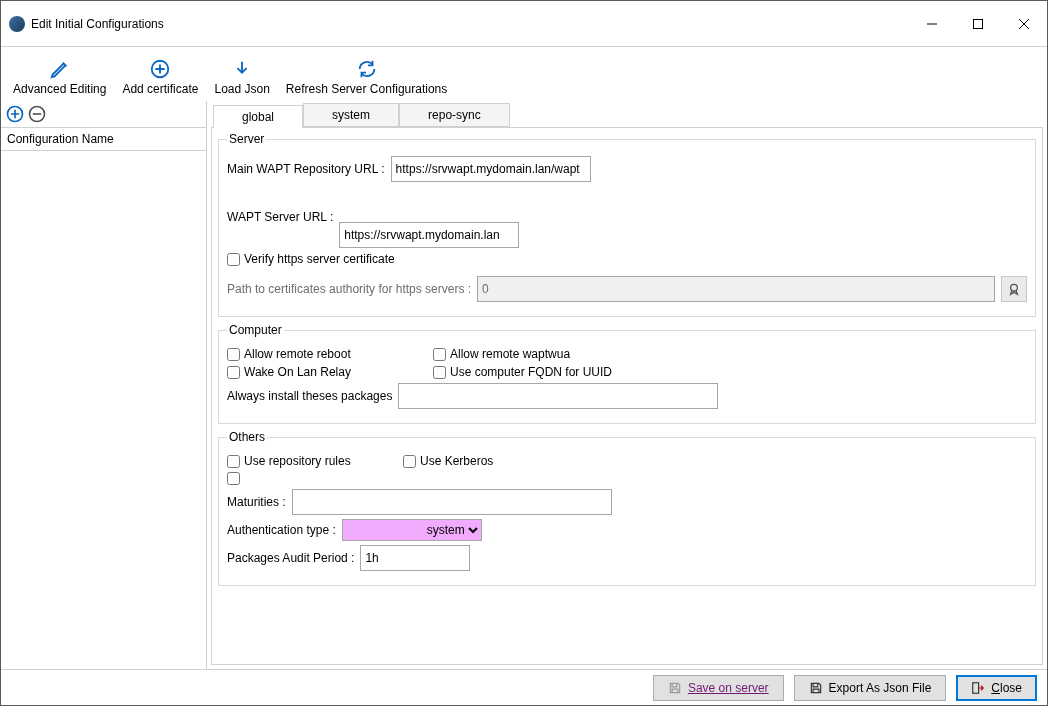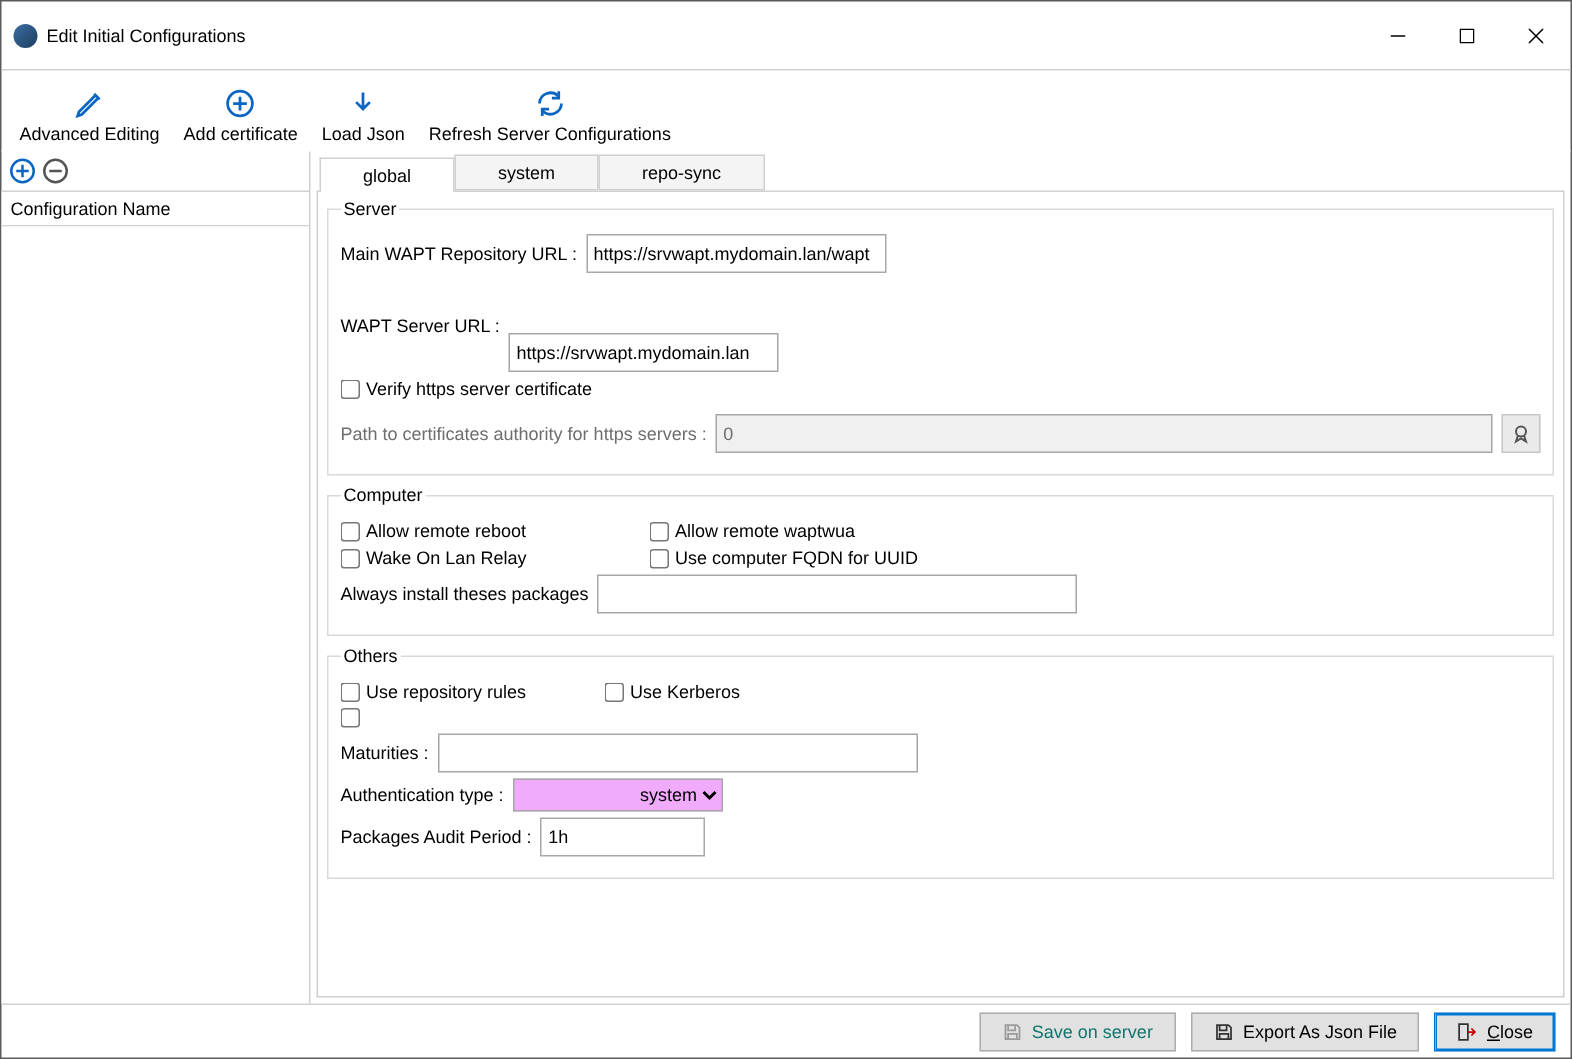--- a/index.html
+++ b/index.html
@@ -38,21 +38,21 @@
   .grey { color:#6d6d6d; }
   .iconbtn { width:26px; height:26px; border:1px solid #c7c7c7; background:#eaeaea; display:flex; align-items:center; justify-content:center; }
   .rightcol { width:200px; display:flex; flex-direction:column; padding:0 4px; }
   .rightcol .caption { padding:2px 0 2px 2px; }
   .propsbox { flex:1; border:1px solid #d0d0d0; background:#fff; min-height:0; position:relative; }
   .propsbox .vscroll { position:absolute; right:0; top:0; bottom:0; width:17px; background:#f0f0f0; border-left:1px solid #e3e3e3; }
   .hscroll { height:17px; border:1px solid #e7e7e7; border-top:none; background:#f0f0f0; display:flex; align-items:center; justify-content:space-between; padding:0 2px; color:#8a8a8a; }
   .certbox { height:130px; border:1px solid #d0d0d0; background:#fff; padding:4px 6px; margin-top:2px; }
   .footer { height:36px; border-top:1px solid #d0d0d0; display:flex; align-items:center; justify-content:flex-end; gap:10px; padding:0 10px; }
   .btn { height:26px; border:1px solid #adadad; background:#e1e1e1; padding:0 14px; display:flex; align-items:center; gap:6px; }
-  .btn.disabled { color:#0f766e; }
+  .btn.disabled { color:#701a75;text-decoration:underline; }
   .btn.primary { border:1px solid #0078d7; box-shadow:0 0 0 1px #0078d7 inset; }
   .btn .u { text-decoration:underline; }
 </style>
 </head>
 <body>
 
 <div class="window">
 
   <div class="titlebar">
     <div class="app-icon"></div>

